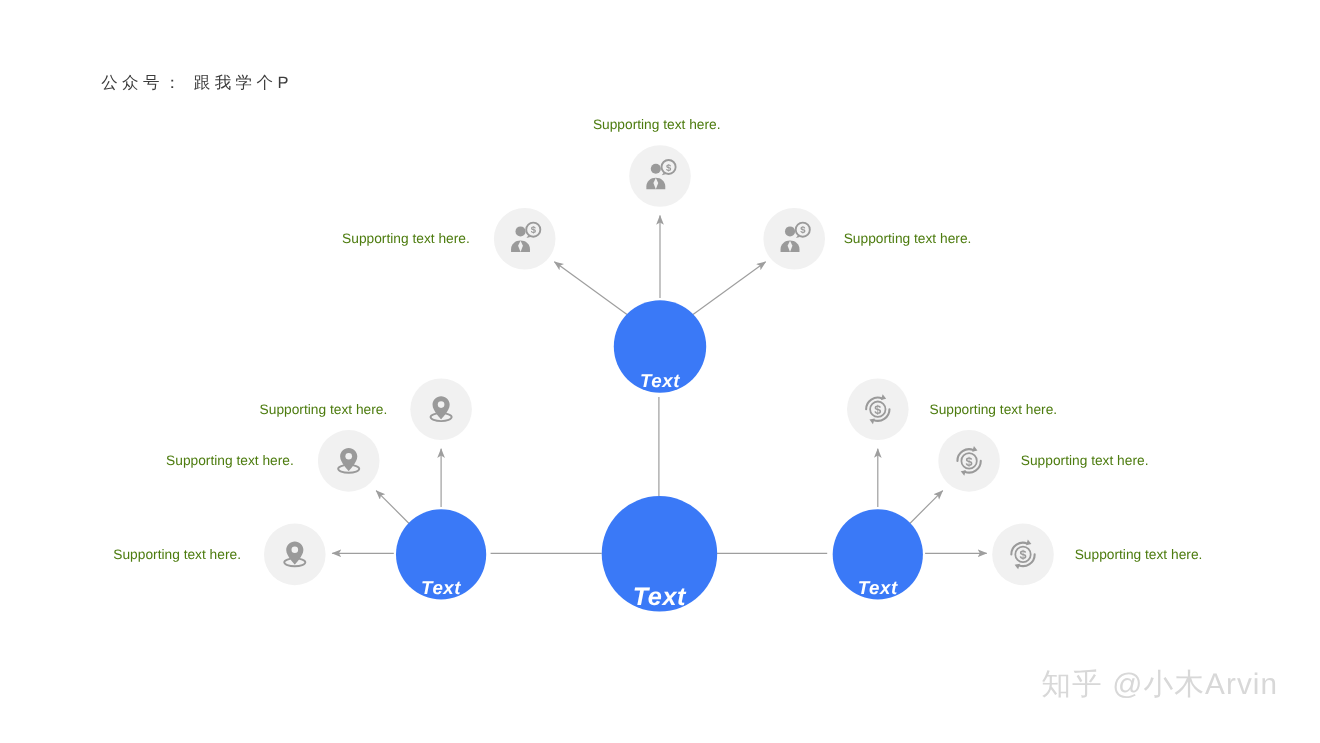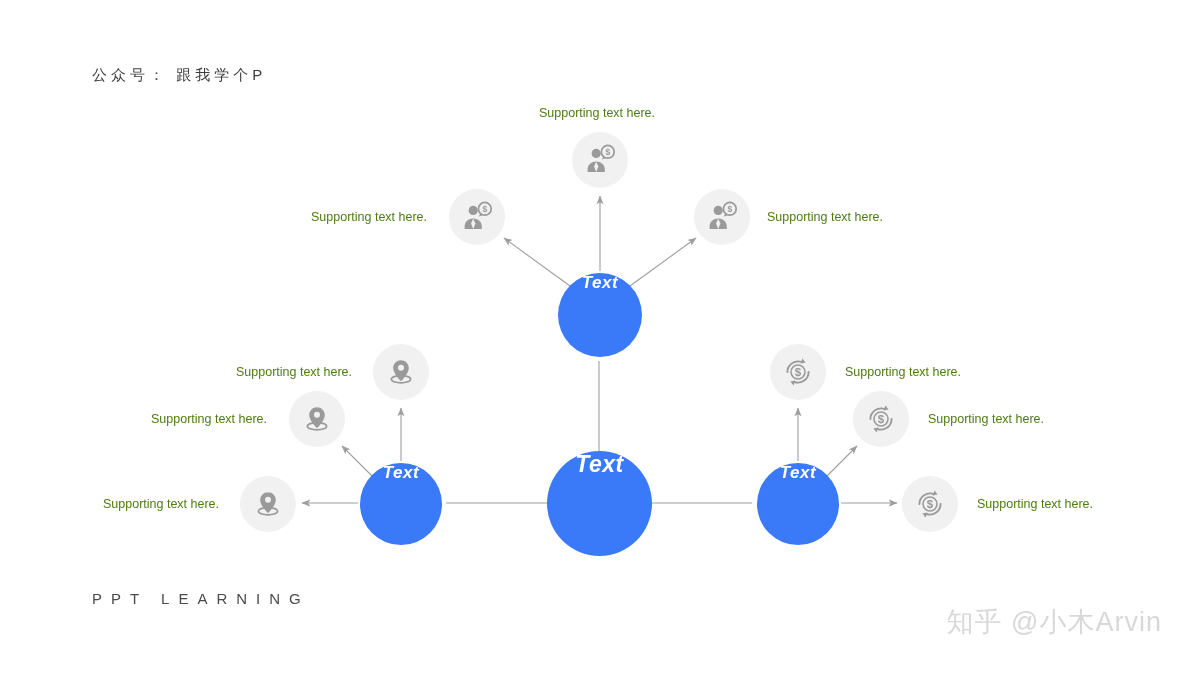--- a/index.html
+++ b/index.html
@@ -56,21 +56,21 @@
     width: 1200px;
     height: 675px;
   }
 
   
   .node {
     position: absolute;
     border-radius: 50%;
     background: #3a79f7;
     display: flex;
-    align-items: flex-start;
+    align-items: flex-end;
     justify-content: center;
     color: #ffffff;
     font-style: italic;
     font-weight: bold;
     letter-spacing: 0.5px;
   }
   .node-center {
     left: 547px; top: 451px;
     width: 105px; height: 105px;
     font-size: 23px;
@@ -277,16 +277,15 @@
   <div class="support-label" style="left:151px; top:412px;">Supporting text here.</div>
 
   <div class="support-label" style="left:103px; top:497px;">Supporting text here.</div>
 
   <div class="support-label" style="left:845px; top:365px;">Supporting text here.</div>
 
   <div class="support-label" style="left:928px; top:412px;">Supporting text here.</div>
 
   <div class="support-label" style="left:977px; top:497px;">Supporting text here.</div>
 
-  <div class="footer-brand">PPT LEARNING</div>
   <div class="watermark">知乎 @小木Arvin</div>
 
 </div>
 
 </body></html>

